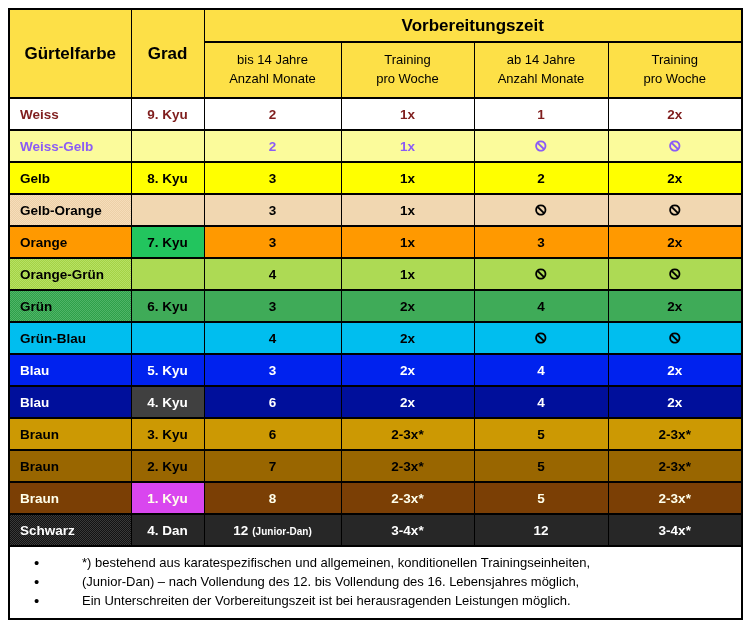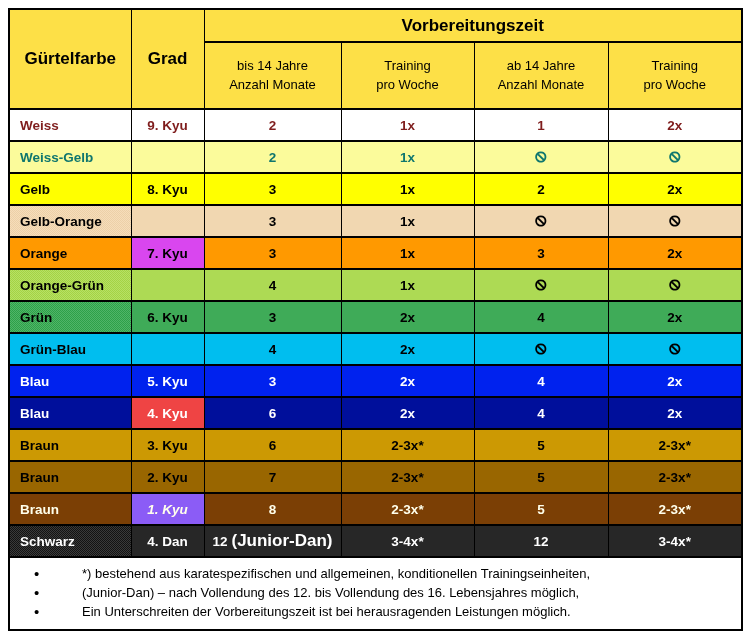--- a/index.html
+++ b/index.html
@@ -38,21 +38,21 @@
   th.group-header {
     font-size: 17px;
     font-weight: bold;
     text-align: center;
     height: 33px;
   }
   th.subcol-header {
     font-size: 13px;
     font-weight: normal;
     text-align: center;
-    height: 67px;
+    height: 56px;
     line-height: 1.45;
   }
   tbody td {
     height: 32px;
     font-size: 13.5px;
     font-weight: bold;
     text-align: center;
     padding: 0;
   }
   tbody td.belt-color-cell {
@@ -64,21 +64,21 @@
     background-size: 2px 2px;
   }
   .no-sym {
     display: inline-block;
     transform: scaleX(-1);
     font-weight: bold;
     font-size: 16px;
     line-height: 1;
   }
   .junior-note {
-    font-size: 17px;
+    font-size: 10px;
     font-weight: bold;
     margin-left: 4px;
   }
   td.footnote-cell {
     background: #ffffff;
     height: 66px;
     padding: 6px 10px 8px 10px;
     vertical-align: middle;
   }
   ul.footnote-list {
@@ -142,21 +142,21 @@
     </thead>
     <tbody id="belt-rows">
         <tr style="color: #7f1d1d;">
           <td class="belt-color-cell" style="background-color: rgb(255, 255, 255);"><span>Weiss</span></td>
           <td class="grade-cell" style="background-color: rgb(255, 255, 255);"><span>9. Kyu</span></td>
           <td class="value-cell" style="background-color: rgb(255, 255, 255);"><span>2</span></td>
           <td class="value-cell" style="background-color: rgb(255, 255, 255);"><span>1x</span></td>
           <td class="value-cell" style="background-color: rgb(255, 255, 255);"><span>1</span></td>
           <td class="value-cell" style="background-color: rgb(255, 255, 255);"><span>2x</span></td>
         </tr>
-        <tr style="color: #0f766e;">
+        <tr style="color: #8b5cf6;">
           <td class="belt-color-cell" style="background-color: rgb(251, 251, 155);"><span>Weiss-Gelb</span></td>
           <td class="grade-cell" style="background-color: rgb(251, 251, 155);"><span></span></td>
           <td class="value-cell" style="background-color: rgb(251, 251, 155);"><span>2</span></td>
           <td class="value-cell" style="background-color: rgb(251, 251, 155);"><span>1x</span></td>
           <td class="value-cell" style="background-color: rgb(251, 251, 155);"><span class="no-sym">⊘</span></td>
           <td class="value-cell" style="background-color: rgb(251, 251, 155);"><span class="no-sym">⊘</span></td>
         </tr>
         <tr style="color: rgb(0, 0, 0);">
           <td class="belt-color-cell" style="background-color: rgb(255, 255, 0);"><span>Gelb</span></td>
           <td class="grade-cell" style="background-color: rgb(255, 255, 0);"><span>8. Kyu</span></td>
@@ -168,21 +168,21 @@
         <tr style="color: rgb(0, 0, 0);">
           <td class="belt-color-cell dither" style="background-color: rgb(244, 215, 173);"><span>Gelb-Orange</span></td>
           <td class="grade-cell dither" style="background-color: rgb(244, 215, 173);"><span></span></td>
           <td class="value-cell dither" style="background-color: rgb(244, 215, 173);"><span>3</span></td>
           <td class="value-cell dither" style="background-color: rgb(244, 215, 173);"><span>1x</span></td>
           <td class="value-cell dither" style="background-color: rgb(244, 215, 173);"><span class="no-sym">⊘</span></td>
           <td class="value-cell dither" style="background-color: rgb(244, 215, 173);"><span class="no-sym">⊘</span></td>
         </tr>
         <tr style="color: rgb(0, 0, 0);">
           <td class="belt-color-cell" style="background-color: rgb(255, 153, 0);"><span>Orange</span></td>
-          <td class="grade-cell" style="background-color: #d946ef;"><span>7. Kyu</span></td>
+          <td class="grade-cell" style="background-color: #22c55e;"><span>7. Kyu</span></td>
           <td class="value-cell" style="background-color: rgb(255, 153, 0);"><span>3</span></td>
           <td class="value-cell" style="background-color: rgb(255, 153, 0);"><span>1x</span></td>
           <td class="value-cell" style="background-color: rgb(255, 153, 0);"><span>3</span></td>
           <td class="value-cell" style="background-color: rgb(255, 153, 0);"><span>2x</span></td>
         </tr>
         <tr style="color: rgb(0, 0, 0); border-radius: 16px;">
           <td class="belt-color-cell dither" style="background-color: rgb(169, 218, 70);"><span>Orange-Grün</span></td>
           <td class="grade-cell dither" style="background-color: rgb(169, 218, 70);"><span></span></td>
           <td class="value-cell dither" style="background-color: rgb(169, 218, 70);"><span>4</span></td>
           <td class="value-cell dither" style="background-color: rgb(169, 218, 70);"><span>1x</span></td>
@@ -208,21 +208,21 @@
         <tr style="color: rgb(255, 255, 255);">
           <td class="belt-color-cell" style="background-color: rgb(0, 34, 238);"><span>Blau</span></td>
           <td class="grade-cell" style="background-color: rgb(0, 34, 238);"><span>5. Kyu</span></td>
           <td class="value-cell" style="background-color: rgb(0, 34, 238);"><span>3</span></td>
           <td class="value-cell" style="background-color: rgb(0, 34, 238);"><span>2x</span></td>
           <td class="value-cell" style="background-color: rgb(0, 34, 238);"><span>4</span></td>
           <td class="value-cell" style="background-color: rgb(0, 34, 238);"><span>2x</span></td>
         </tr>
         <tr style="color: rgb(255, 255, 255);">
           <td class="belt-color-cell" style="background-color: rgb(0, 15, 155);"><span>Blau</span></td>
-          <td class="grade-cell" style="background-color: #ef4444;"><span>4. Kyu</span></td>
+          <td class="grade-cell" style="background-color: #404040;"><span>4. Kyu</span></td>
           <td class="value-cell" style="background-color: rgb(0, 15, 155);"><span>6</span></td>
           <td class="value-cell" style="background-color: rgb(0, 15, 155);"><span>2x</span></td>
           <td class="value-cell" style="background-color: rgb(0, 15, 155);"><span>4</span></td>
           <td class="value-cell" style="background-color: rgb(0, 15, 155);"><span>2x</span></td>
         </tr>
         <tr style="color: rgb(0, 0, 0);">
           <td class="belt-color-cell" style="background-color: rgb(204, 153, 3);"><span>Braun</span></td>
           <td class="grade-cell" style="background-color: rgb(204, 153, 3);"><span>3. Kyu</span></td>
           <td class="value-cell" style="background-color: rgb(204, 153, 3);"><span>6</span></td>
           <td class="value-cell" style="background-color: rgb(204, 153, 3);"><span>2-3x*</span></td>
@@ -232,21 +232,21 @@
         <tr style="color: rgb(0, 0, 0);">
           <td class="belt-color-cell" style="background-color: rgb(153, 102, 0);"><span>Braun</span></td>
           <td class="grade-cell" style="background-color: rgb(153, 102, 0);"><span>2. Kyu</span></td>
           <td class="value-cell" style="background-color: rgb(153, 102, 0);"><span>7</span></td>
           <td class="value-cell" style="background-color: rgb(153, 102, 0);"><span>2-3x*</span></td>
           <td class="value-cell" style="background-color: rgb(153, 102, 0);"><span>5</span></td>
           <td class="value-cell" style="background-color: rgb(153, 102, 0);"><span>2-3x*</span></td>
         </tr>
         <tr style="color: rgb(255, 255, 236);">
           <td class="belt-color-cell" style="background-color: rgb(123, 63, 5);"><span>Braun</span></td>
-          <td class="grade-cell" style="background-color: #8b5cf6; font-style: italic;"><span>1. Kyu</span></td>
+          <td class="grade-cell" style="background-color: #d946ef;"><span>1. Kyu</span></td>
           <td class="value-cell" style="background-color: rgb(123, 63, 5);"><span>8</span></td>
           <td class="value-cell" style="background-color: rgb(123, 63, 5);"><span>2-3x*</span></td>
           <td class="value-cell" style="background-color: rgb(123, 63, 5);"><span>5</span></td>
           <td class="value-cell" style="background-color: rgb(123, 63, 5);"><span>2-3x*</span></td>
         </tr>
         <tr style="color: rgb(255, 255, 255);">
           <td class="belt-color-cell dither" style="background-color: rgb(20, 20, 20);"><span>Schwarz</span></td>
           <td class="grade-cell dither" style="background-color: rgb(20, 20, 20);"><span>4. Dan</span></td>
           <td class="value-cell dither" style="background-color: rgb(20, 20, 20);"><span>12</span><span class="junior-note">(Junior-Dan)</span></td>
           <td class="value-cell dither" style="background-color: rgb(20, 20, 20);"><span>3-4x*</span></td>

